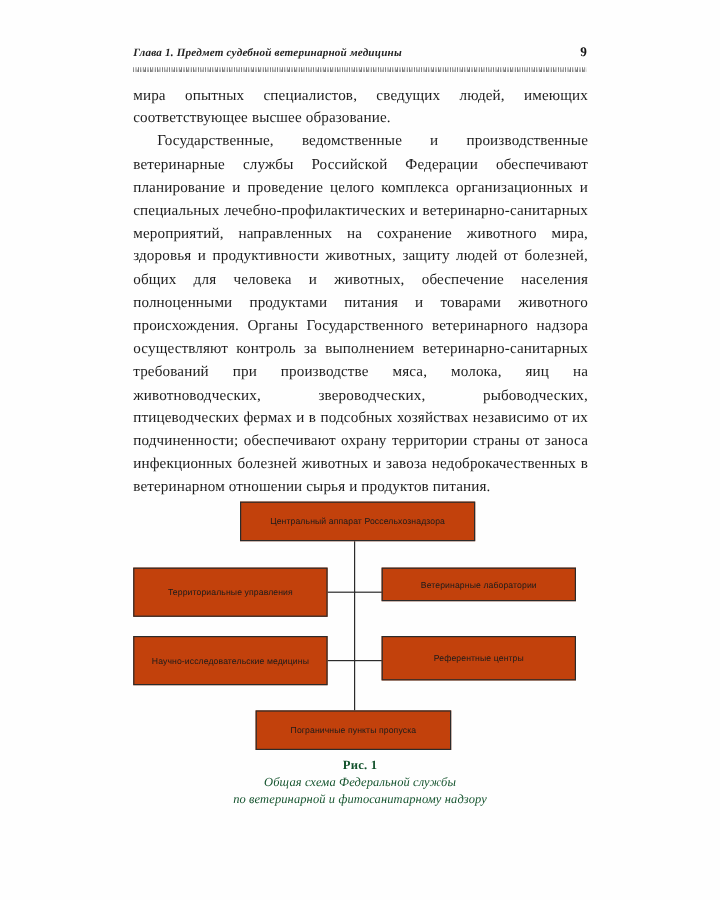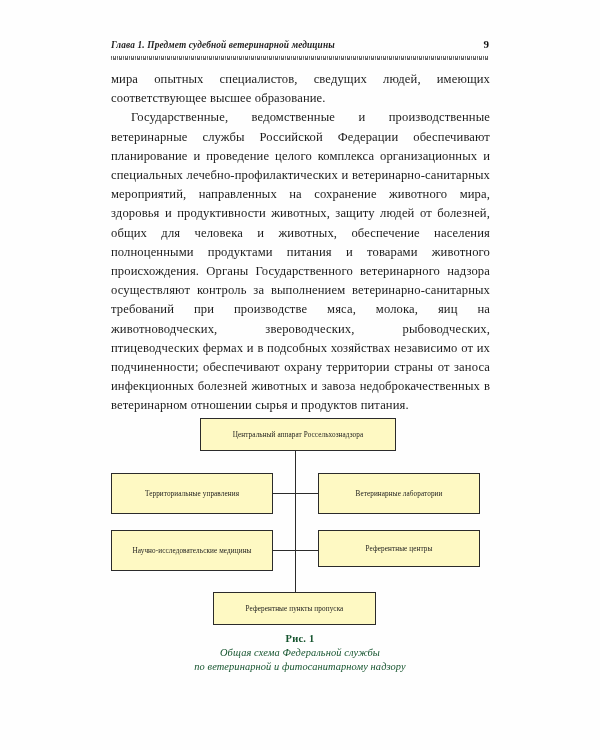--- a/index.html
+++ b/index.html
@@ -101,42 +101,42 @@
     left: 0;
     top: 0;
     width: 600px;
     height: 750px;
     pointer-events: none;
   }
   .figure .node {
     position: absolute;
     box-sizing: border-box;
     border: 1.3px solid #2b2b2b;
-    background: #fef9c3;
+    background: #c2410c;
     display: flex;
     align-items: center;
     justify-content: center;
-    font-family: Liberation Serif, serif;
+    font-family: Liberation Sans, sans-serif;
     font-size: 7.2px;
     letter-spacing: 0.1px;
     color: #1b1b1b;
     text-align: right;
     padding: 0 4px;
     pointer-events: auto;
   }
   .figure .conn {
     position: absolute;
     background: #2b2b2b;
     pointer-events: auto;
   }
 
   
   .node-central   { left: 200px; top: 418px; width: 196px; height: 33px; }
   .node-terr      { left: 111px; top: 473px; width: 162px; height: 41px; }
-  .node-lab       { left: 318px; top: 473px; width: 162px; height: 41px; }
+  .node-lab       { left: 318px; top: 473px; width: 162px; height: 28px; }
   .node-inst      { left: 111px; top: 530px; width: 162px; height: 41px; }
   .node-ref       { left: 318px; top: 530px; width: 162px; height: 37px; }
   .node-border    { left: 213px; top: 592px; width: 163px; height: 33px; }
 
   
   .conn-spine     { left: 295px; top: 451px; width: 1.4px; height: 141px; }
   .conn-terr      { left: 273px; top: 493px; width: 23px; height: 1.4px; }
   .conn-lab       { left: 295px; top: 493px; width: 24px; height: 1.4px; }
   .conn-inst      { left: 273px; top: 550px; width: 23px; height: 1.4px; }
   .conn-ref       { left: 295px; top: 550px; width: 24px; height: 1.4px; }
@@ -203,21 +203,21 @@
 
     <div class="node node-inst">
       <span>Научно-исследовательские медицины</span>
     </div>
 
     <div class="node node-ref">
       <span>Референтные центры</span>
     </div>
 
     <div class="node node-border">
-      <span>Референтные пункты пропуска</span>
+      <span>Пограничные пункты пропуска</span>
     </div>
   </div>
 
   <div class="caption">
     <div class="caption-number">Рис. 1</div>
     <div class="caption-line">Общая схема Федеральной службы</div>
     <div class="caption-line">по ветеринарной и фитосанитарному надзору</div>
   </div>
 
 </div>

